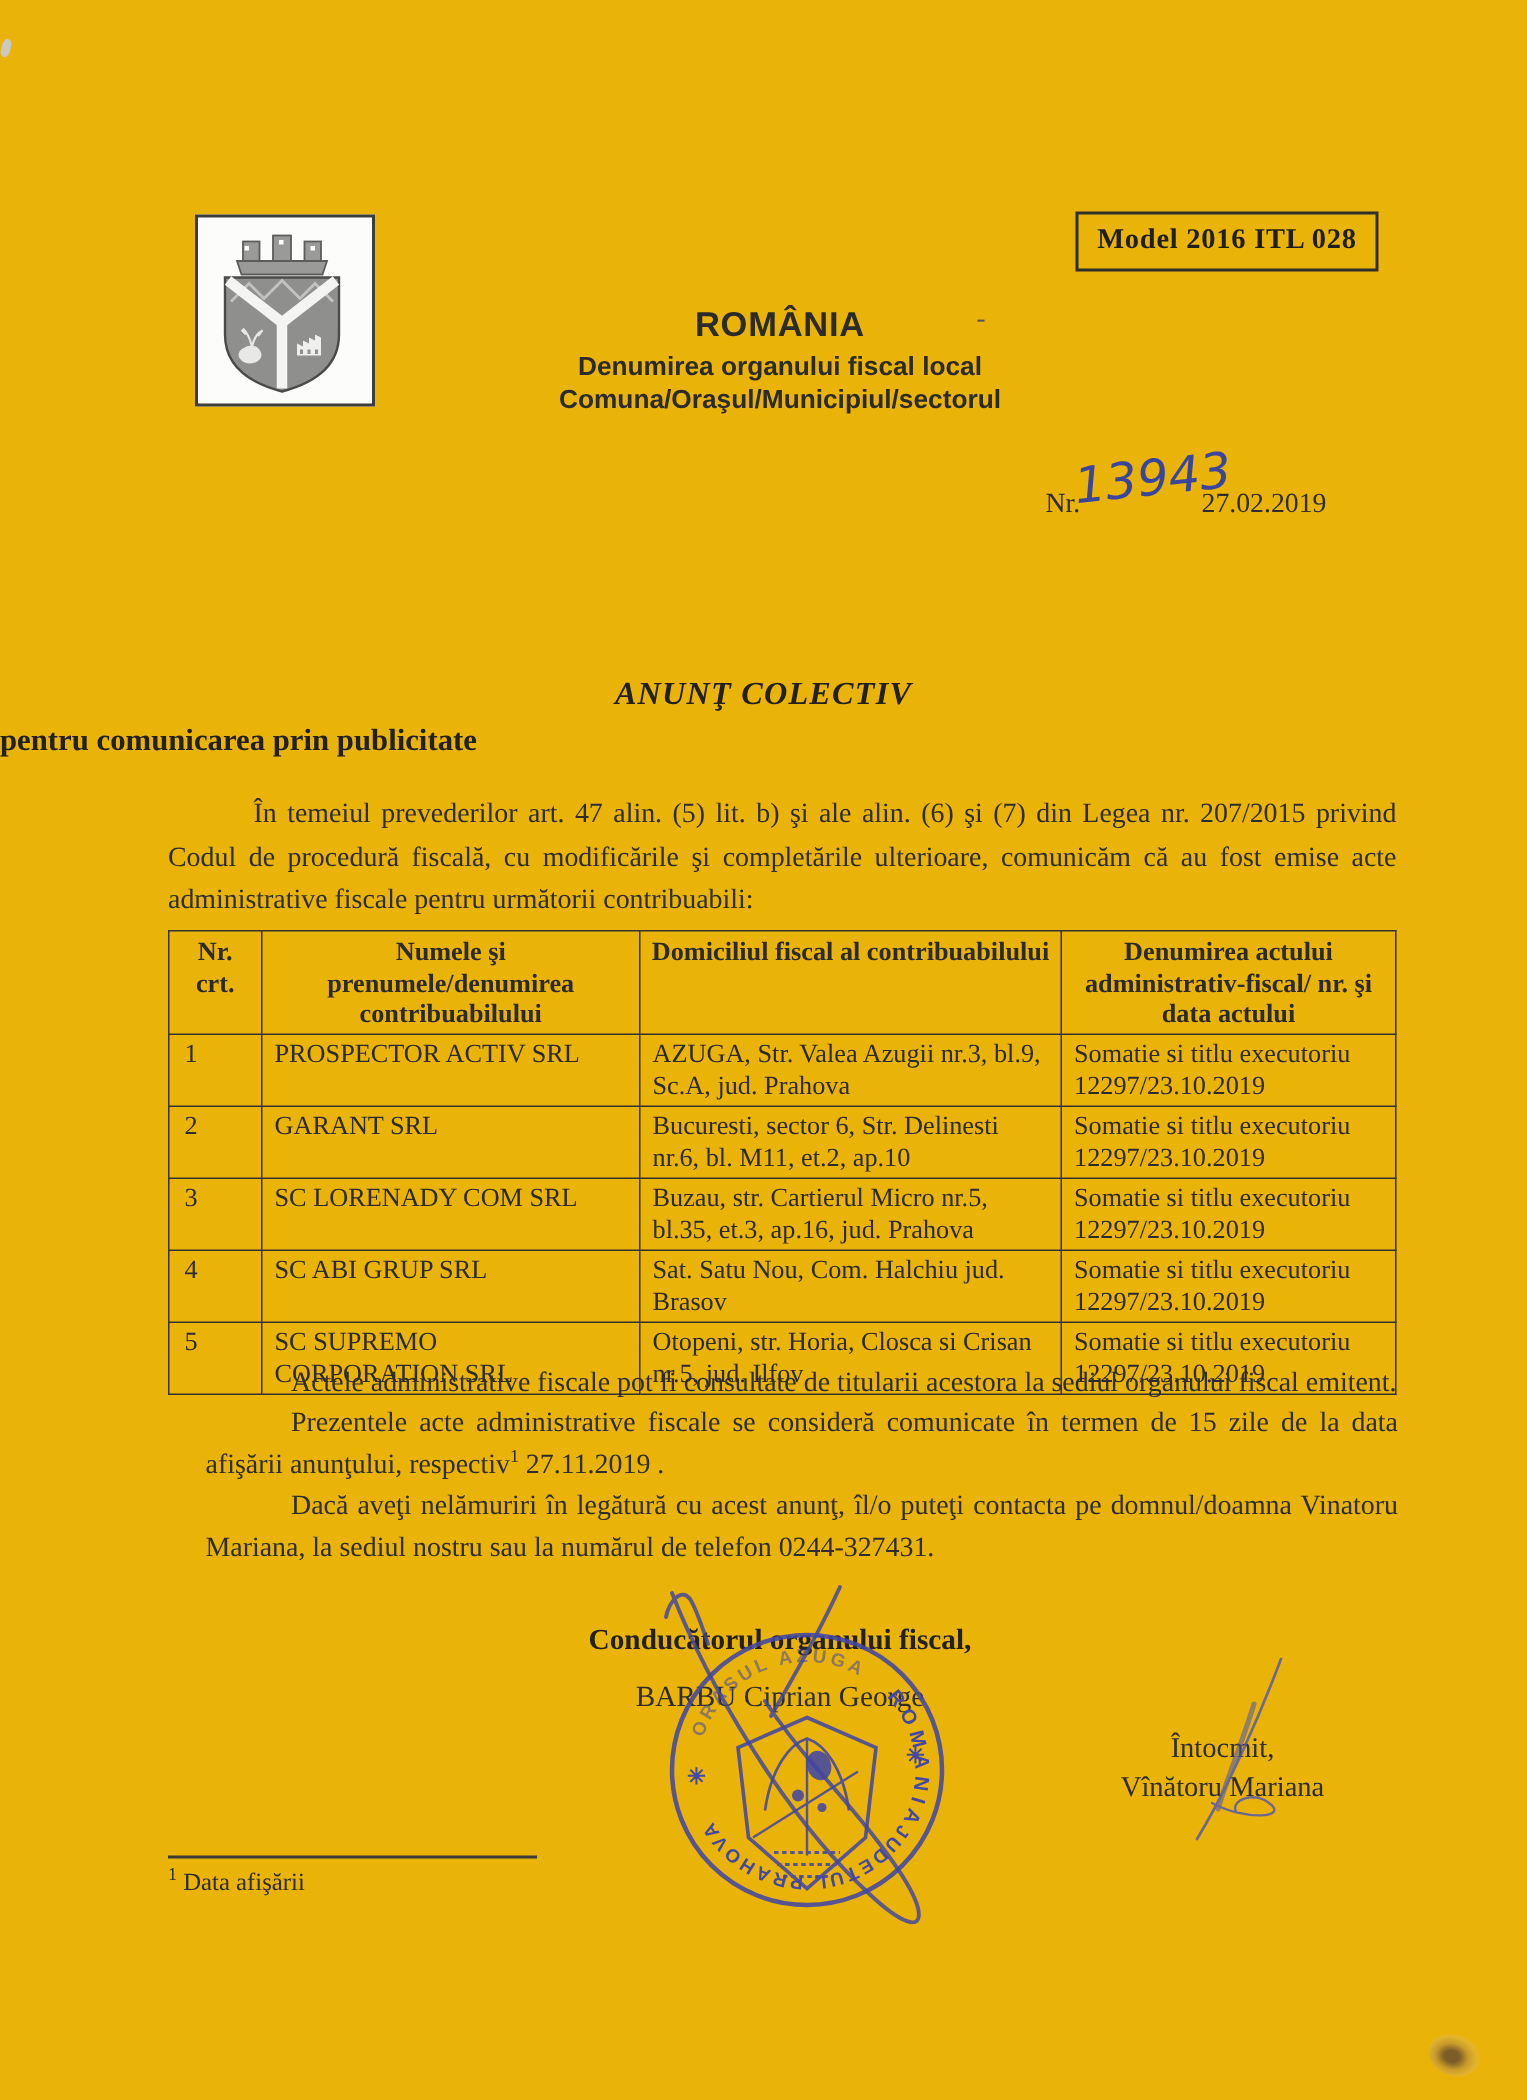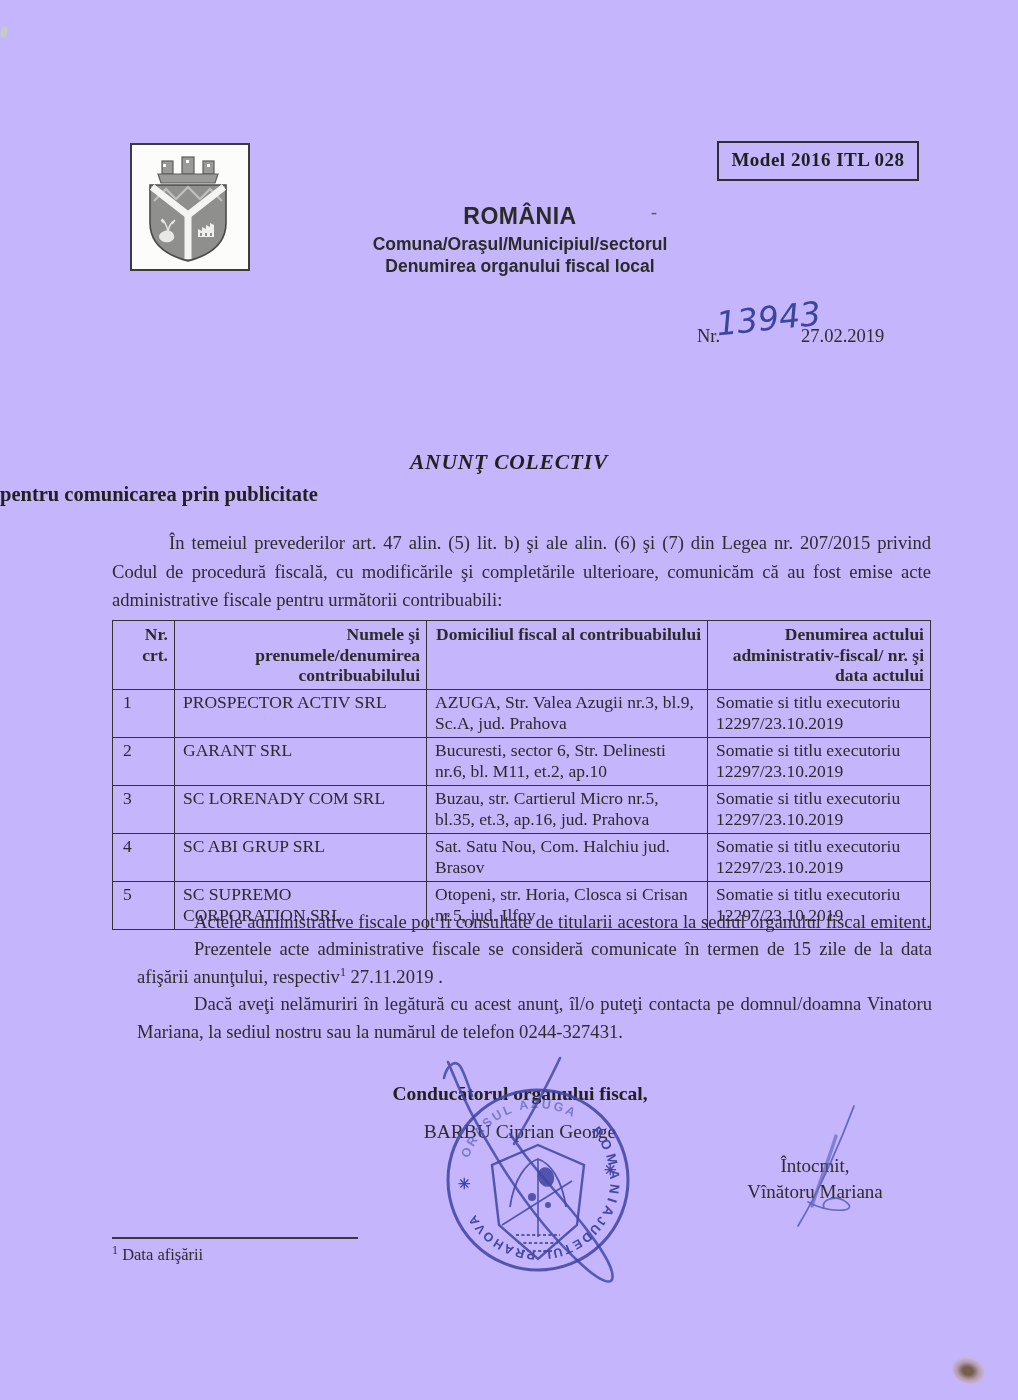--- a/index.html
+++ b/index.html
@@ -1,18 +1,18 @@
 <!DOCTYPE html>
 <html><head>
 <meta charset="utf-8">
 <style>
   html,body{margin:0;padding:0;background:#e8e8e6;}
   #page{
     position:relative;width:1018px;height:1400px;margin:0 auto;
-    background:#c4b5fd;overflow:hidden;
+    background:#eab308;overflow:hidden;
     font-family:"Liberation Serif", serif;color:#2e2d2b;
   }
   
   .logo-box{position:absolute;left:130px;top:143px;width:116px;height:124px;
     border:2px solid #3c3c3a;background:#fcfcfa;}
   .model-box{position:absolute;left:717px;top:141px;width:198px;height:36px;
     border:2px solid #2f2f2d;text-align:center;line-height:34px;
     font-weight:bold;font-size:19px;letter-spacing:.5px;color:#1f1f1d;}
   .country-block{position:absolute;left:290px;top:203px;width:460px;text-align:center;
     font-family:"Liberation Sans", sans-serif;color:#2b2b29;}
@@ -35,21 +35,21 @@
   .intro{position:absolute;left:112px;top:529px;width:819px;
     font-size:18.6px;line-height:28.6px;text-align:justify;text-indent:57px;}
   .bottom-paras{position:absolute;left:112px;top:908px;width:820px;
     font-size:18.6px;line-height:27.4px;text-align:justify;}
   .bottom-paras p{margin:0;text-indent:57px;padding-left:25px;}
   sup{font-size:12px;line-height:0;}
   
   .ctable{position:absolute;left:112px;top:620px;width:819px;
     border-collapse:collapse;font-size:17.5px;color:#2c2b29;}
   .ctable th,.ctable td{border:1.8px solid #33322f;vertical-align:top;}
-  .ctable th{font-weight:bold;text-align:right;padding:3px 6px;line-height:20.5px;font-size:17.5px;}
+  .ctable th{font-weight:bold;text-align:center;padding:3px 6px;line-height:20.5px;font-size:17.5px;}
   .ctable td{padding:2px 8px;line-height:21.5px;}
   .ctable td.nr-cell{text-align:left;padding-left:10px;}
   
   .sig-left{position:absolute;left:310px;top:1083px;width:420px;text-align:center;}
   .sig-left .role{font-weight:bold;font-size:19.5px;color:#22211f;}
   .sig-left .name{font-size:19.5px;margin-top:16px;}
   .sig-right{position:absolute;left:715px;top:1155px;width:200px;text-align:center;}
   .sig-right .role{font-size:19px;}
   .sig-right .name{font-size:19px;margin-top:4px;}
   
@@ -108,22 +108,22 @@
       </g>
     </svg>
   </div>
 
   <div class="model-box">
     <span>Model 2016 ITL 028</span>
   </div>
 
   <div class="country-block">
     <div class="country-name">ROMÂNIA</div>
+    <div class="country-sub">Denumirea organului fiscal local</div>
     <div class="country-sub">Comuna/Oraşul/Municipiul/sectorul</div>
-    <div class="country-sub">Denumirea organului fiscal local</div>
   </div>
   <div class="tiny-dash">-</div>
 
 
   <div class="nr-line">Nr.</div>
   <div class="handwritten-nr">13943</div>
   <div class="nr-date">27.02.2019</div>
 
   <div class="doc-title">ANUNŢ COLECTIV</div>
   <div class="doc-subtitle">pentru comunicarea prin publicitate</div>

